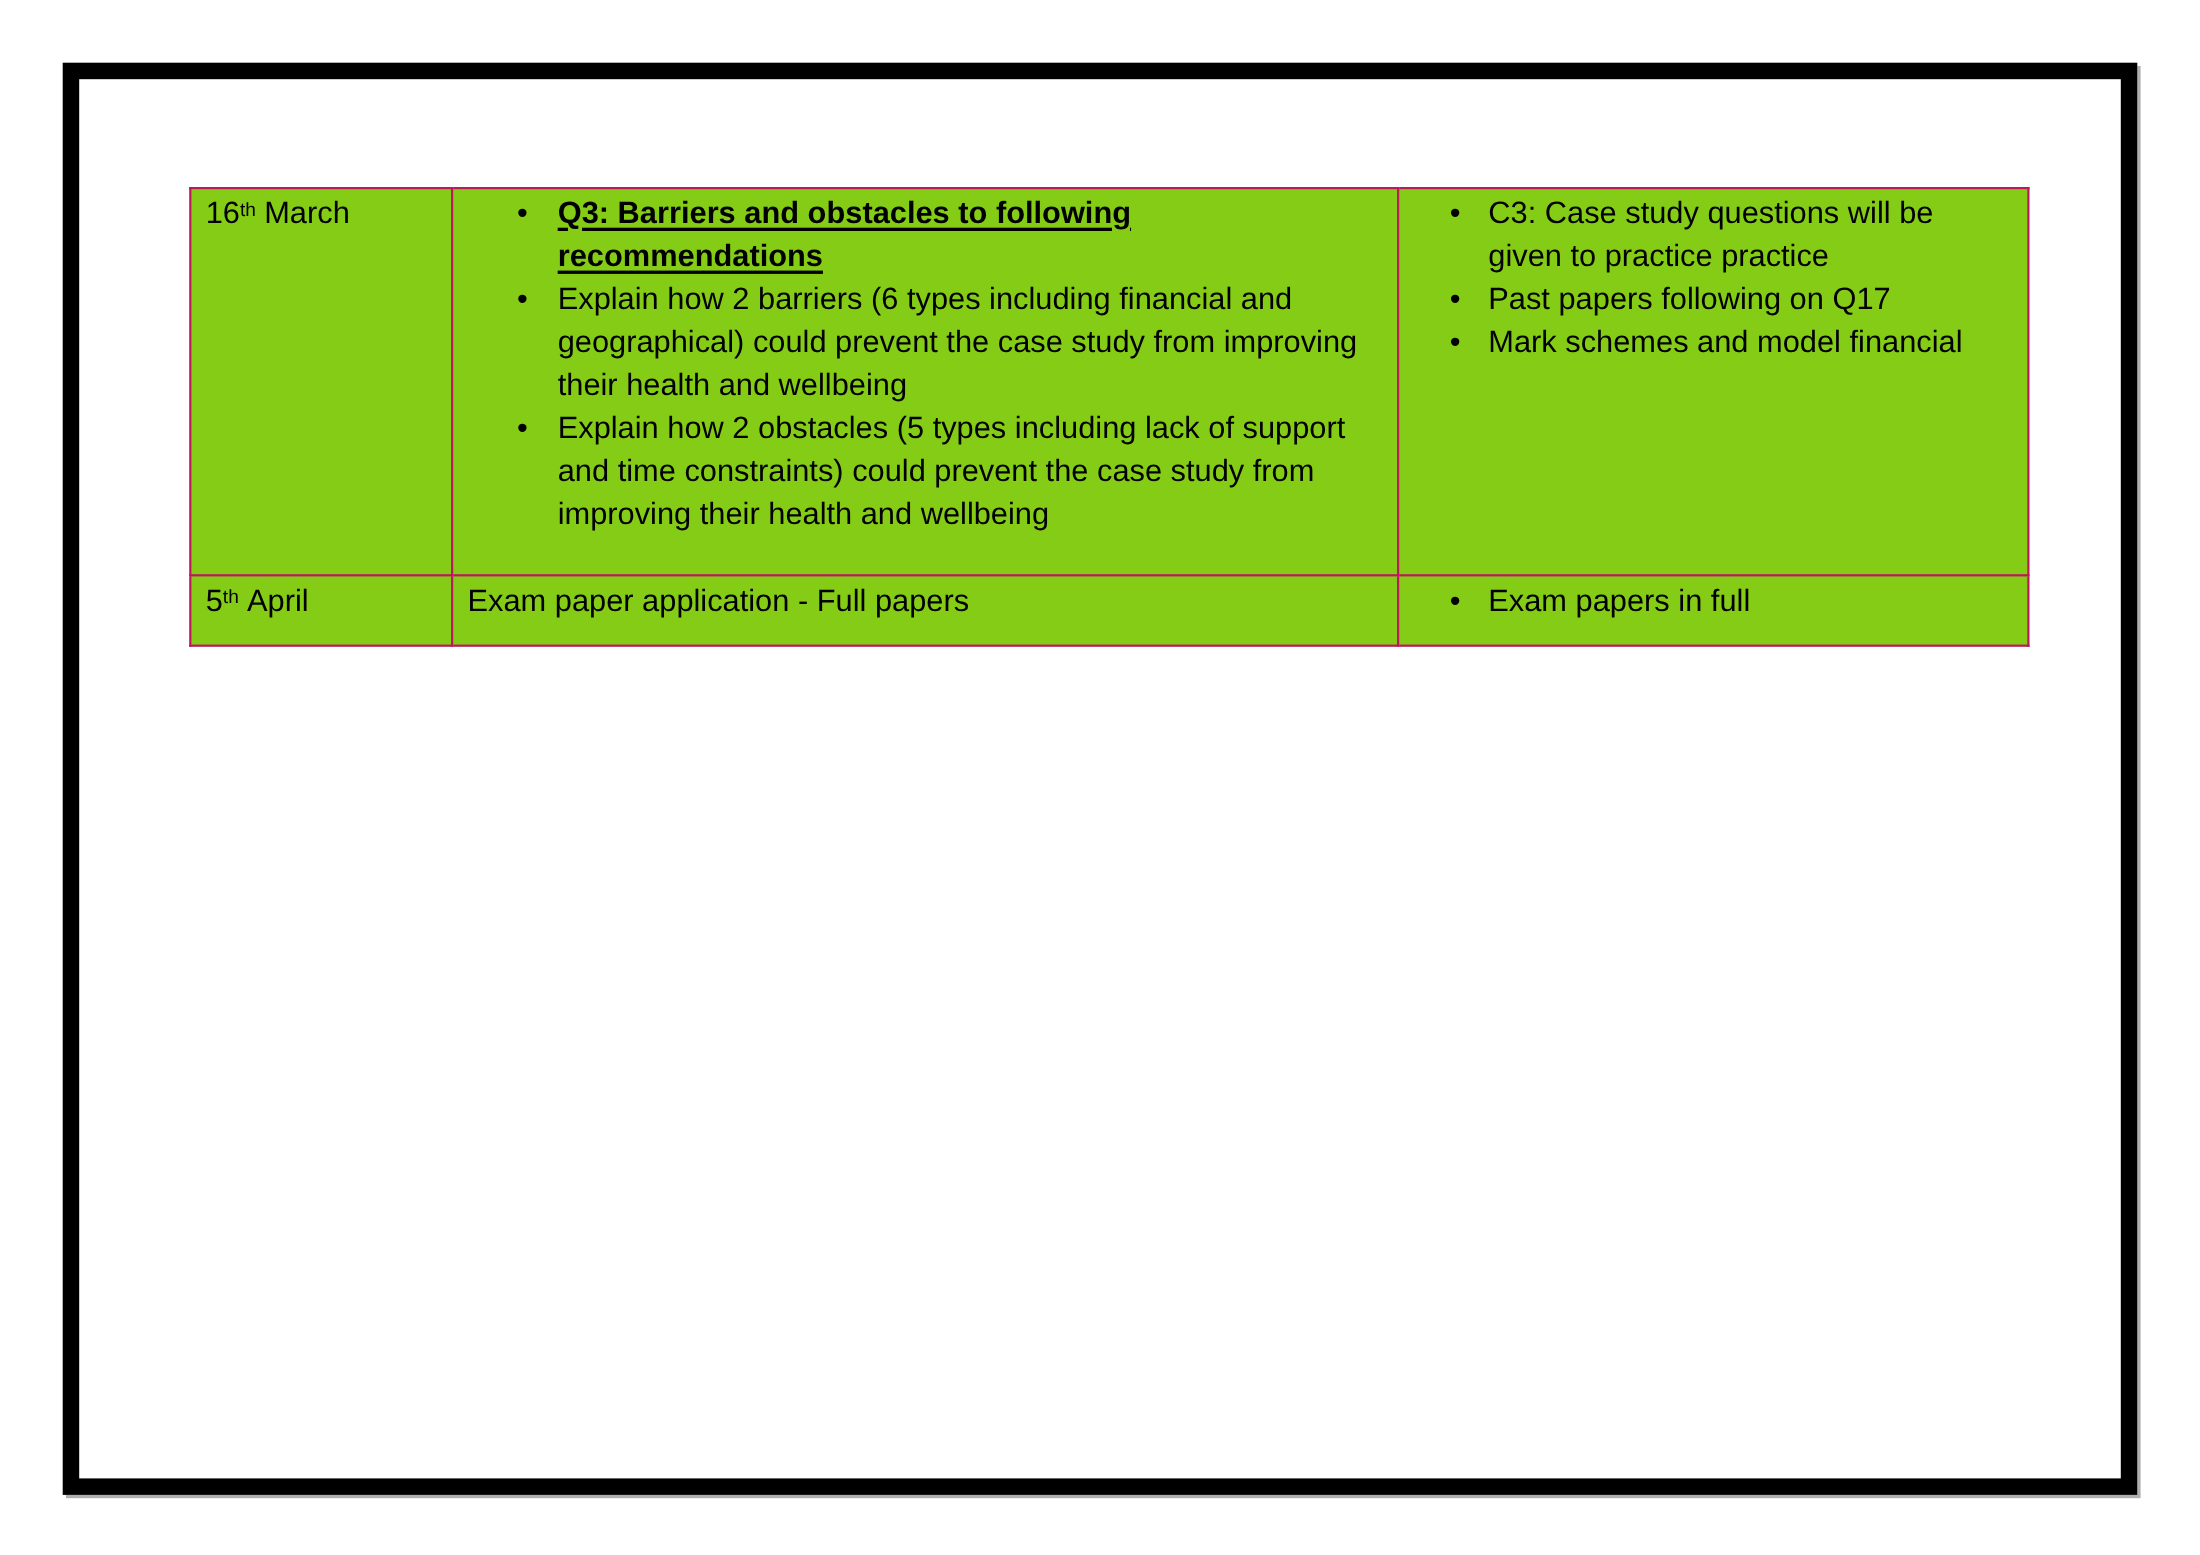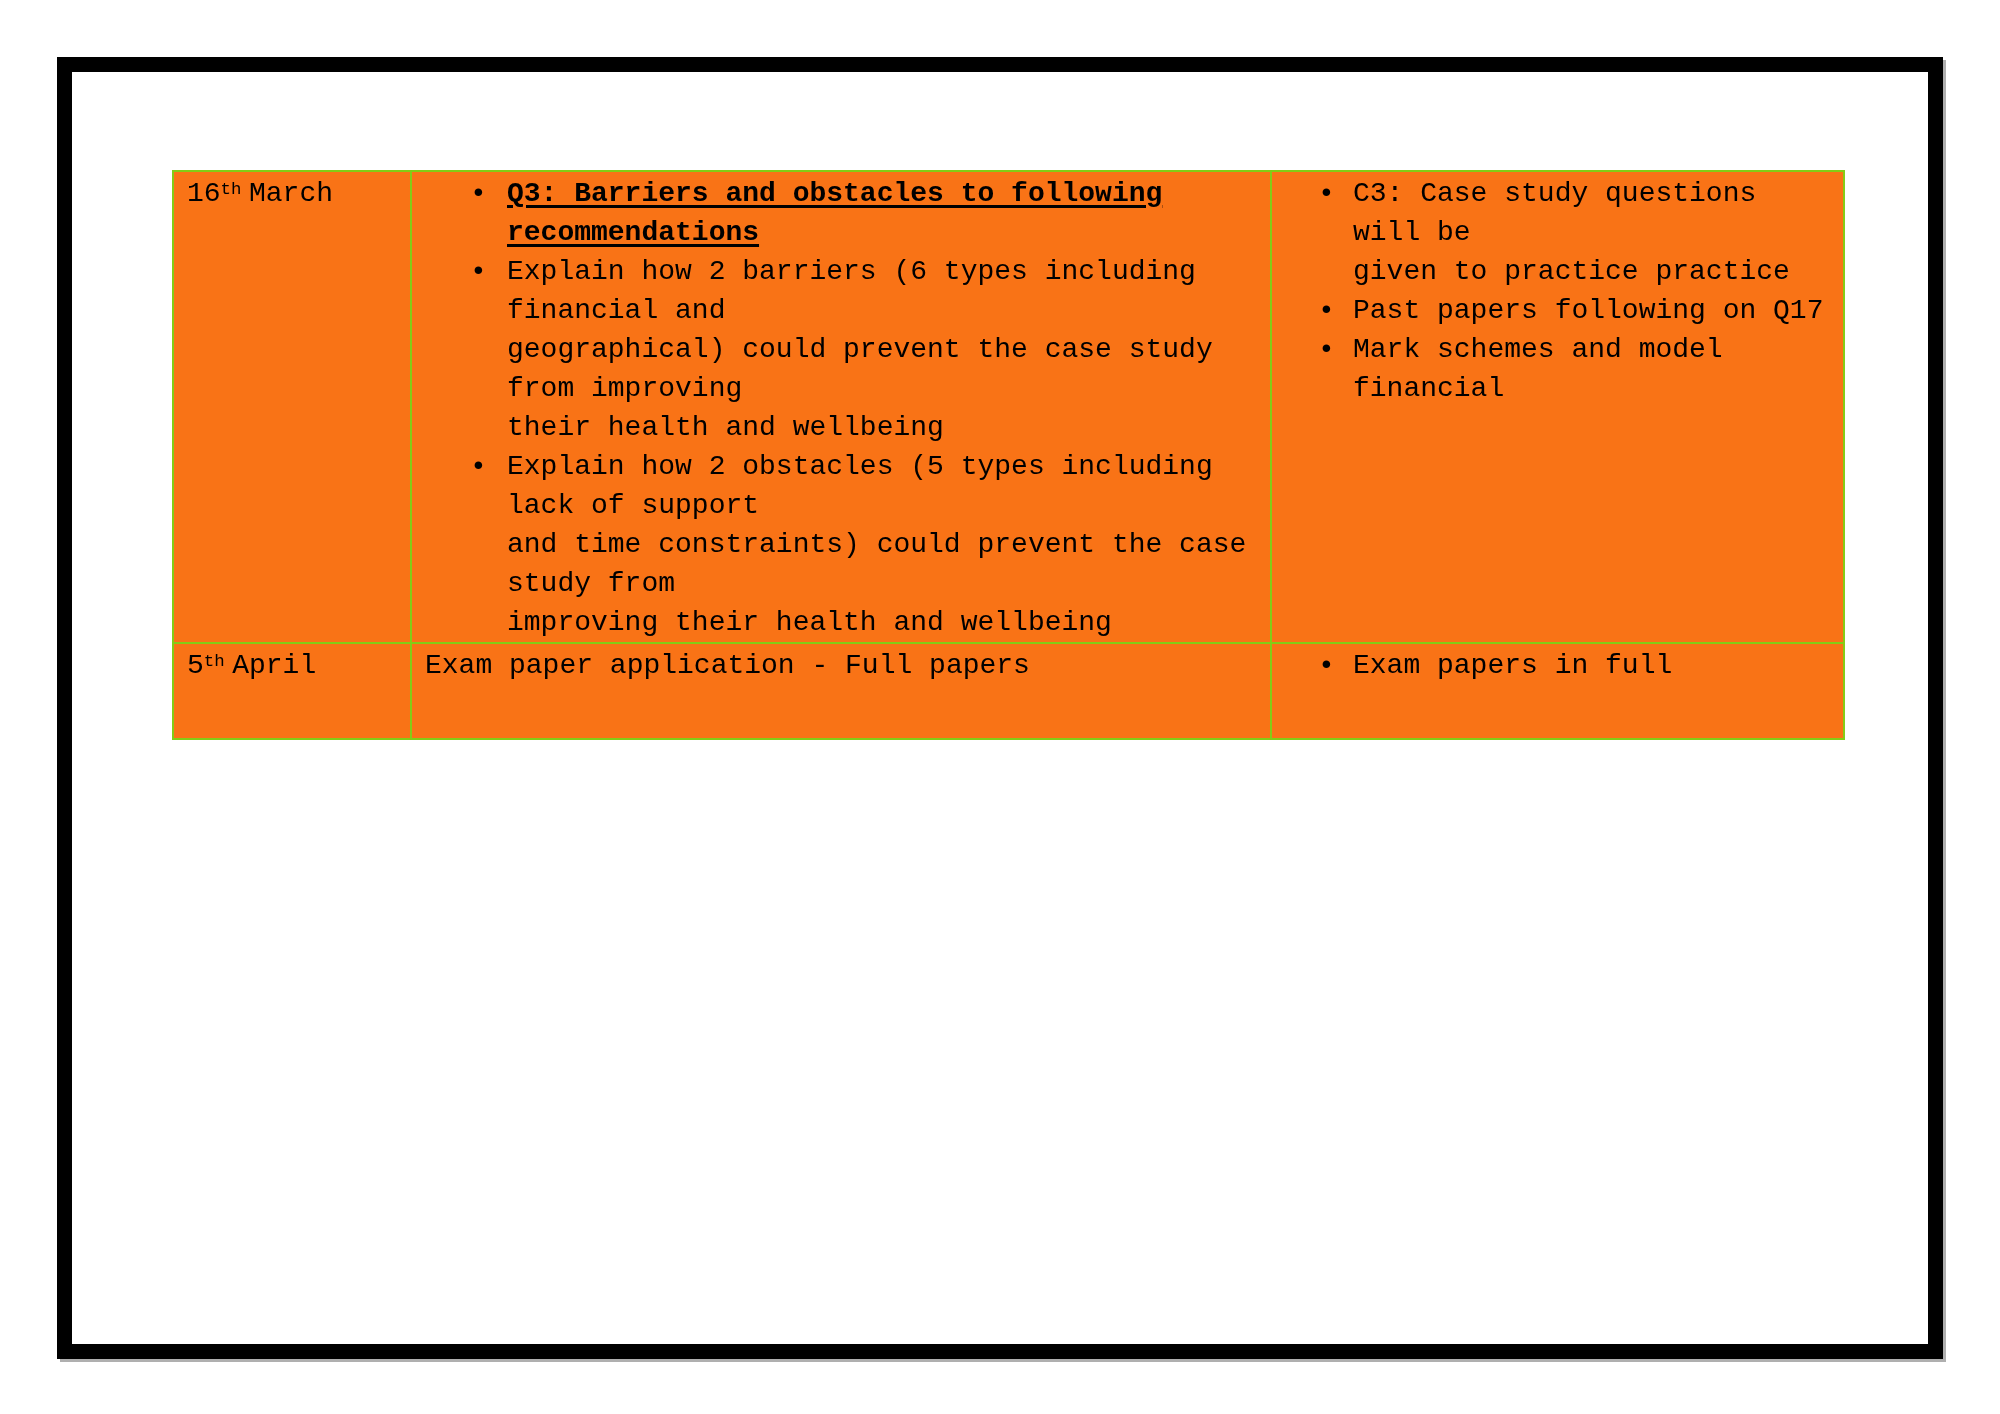--- a/index.html
+++ b/index.html
@@ -35,28 +35,27 @@
     position: absolute;
     left: 172px;
     top: 170px;
     width: 1671px;
     border-collapse: collapse;
     table-layout: fixed;
     font-size: 28px;
     line-height: 39px;
   }
   table.schedule td {
-    border: 2px solid #84cc16;
+    border: 2px solid #be185d;
     vertical-align: top;
     padding: 2px 8px 0 13px;
-    background: #f97316;
-    font-family: Liberation Mono, monospace;
+    background: #84cc16;
   }
   tr.row-tall  { height: 352px; }
-  tr.row-short { height: 96px; }
+  tr.row-short { height: 64px; }
 
   col.c-date     { width: 238px; }
   col.c-content  { width: 860px; }
   col.c-activity { width: 573px; }
 
   
   .date { white-space: nowrap; }
   .date sup {
     font-size: 0.62em;
     vertical-align: 0.38em;

